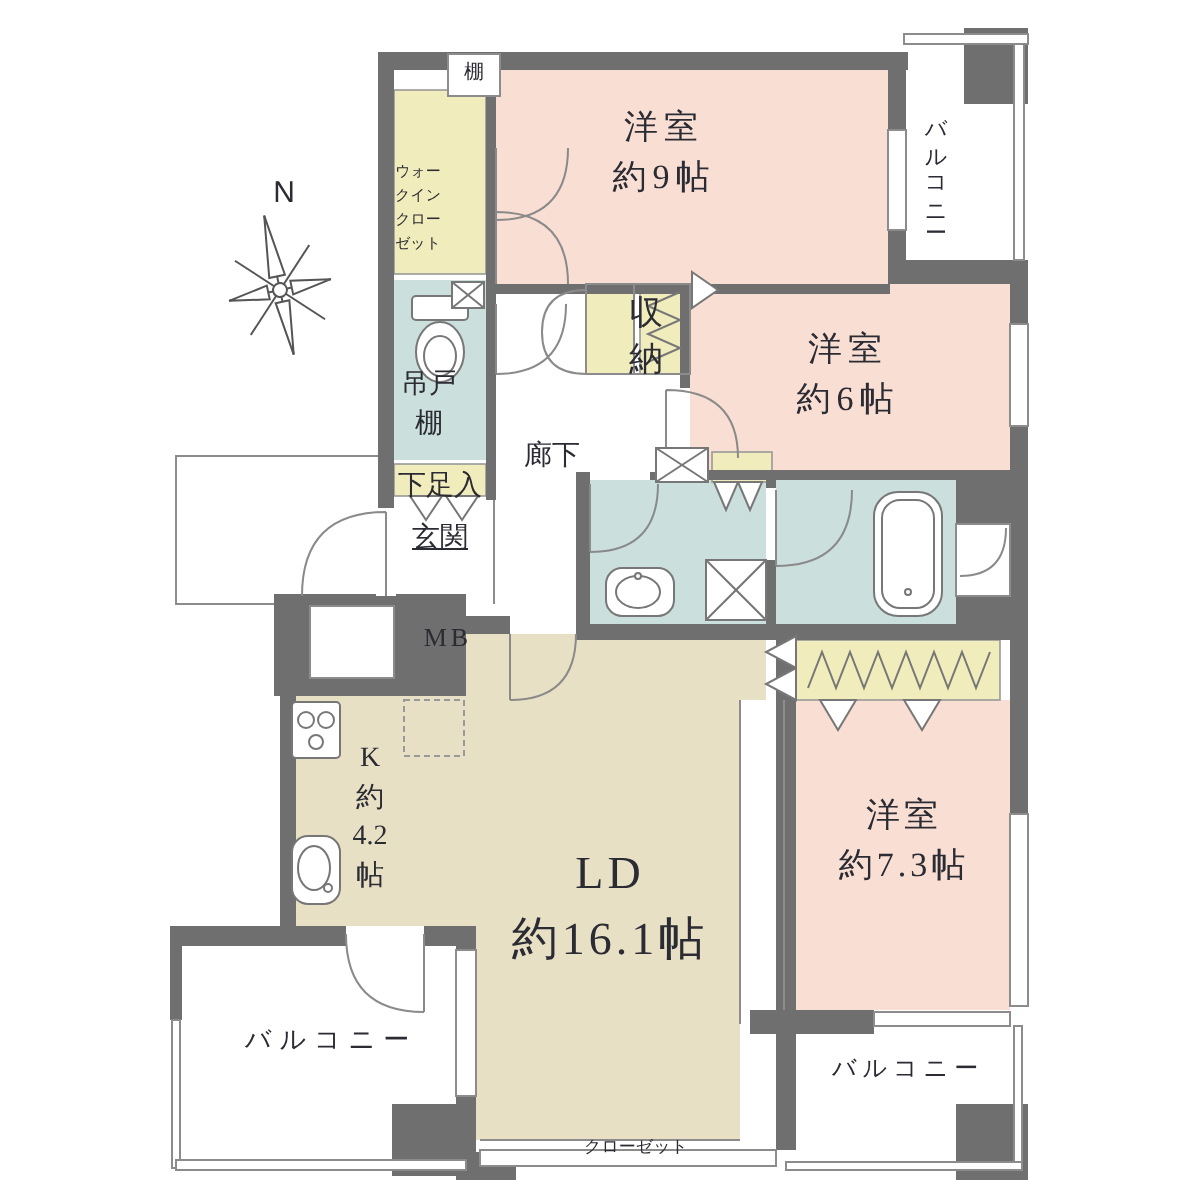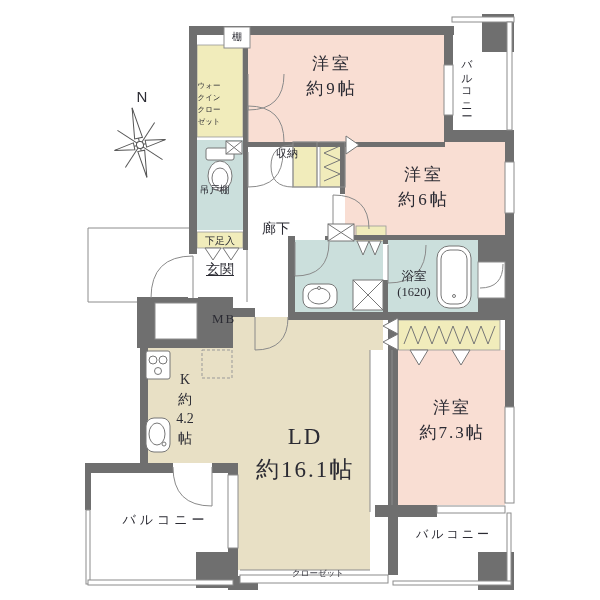--- a/index.html
+++ b/index.html
@@ -223,33 +223,31 @@
   <div class="lb" style="left:167px;top:370px;width:36px;font-size:14px;line-height:1.4;">K
 約
 4.2
 帖</div>
 
   <div class="lb" style="left:196px;top:260px;width:48px;font-size:14px;text-decoration:underline;">玄関</div>
 
   <div class="lb" style="left:244px;top:219px;width:64px;font-size:14px;">廊下</div>
 
 
-  <div class="lb" style="left:383px;top:268px;width:62px;font-size:12.5px;line-height:1.3;">浴室
-(1620)</div>
-
-  <div class="lb" style="left:276px;top:146px;width:22px;font-size:11px;line-height:1.35;">収納</div>
+
+  <div class="lb" style="left:312px;top:146px;width:22px;font-size:17px;line-height:1.35;">収納</div>
 
   <div class="lb" style="left:197px;top:80px;width:24px;font-size:7.5px;line-height:1.6;">ウォークイン
 クローゼット</div>
 
   <div class="lb" style="left:225px;top:30px;width:24px;font-size:10px;">棚</div>
 
-  <div class="lb" style="left:198px;top:183px;width:33px;font-size:10px;">吊戸棚</div>
-
-  <div class="lb" style="left:197px;top:234px;width:46px;font-size:10px;">下足入</div>
+  <div class="lb" style="left:198px;top:183px;width:33px;font-size:14px;">吊戸棚</div>
+
+  <div class="lb" style="left:197px;top:234px;width:46px;font-size:14px;">下足入</div>
 
   <div class="lb" style="left:156px;top:310px;width:40px;font-size:13px;letter-spacing:2px;padding-left:48px;">MB</div>
 
   <div class="lb vert" style="left:456px;top:34px;width:18px;height:96px;font-size:11px;letter-spacing:2px;">バルコニー</div>
 
   <div class="lb" style="left:108px;top:511px;width:115px;font-size:13px;letter-spacing:4px;">バルコニー</div>
 
   <div class="lb" style="left:404px;top:526px;width:100px;font-size:12px;letter-spacing:3px;">バルコニー</div>
 
   <div class="lb" style="left:280px;top:567px;width:76px;font-size:8.5px;">クローゼット</div>

